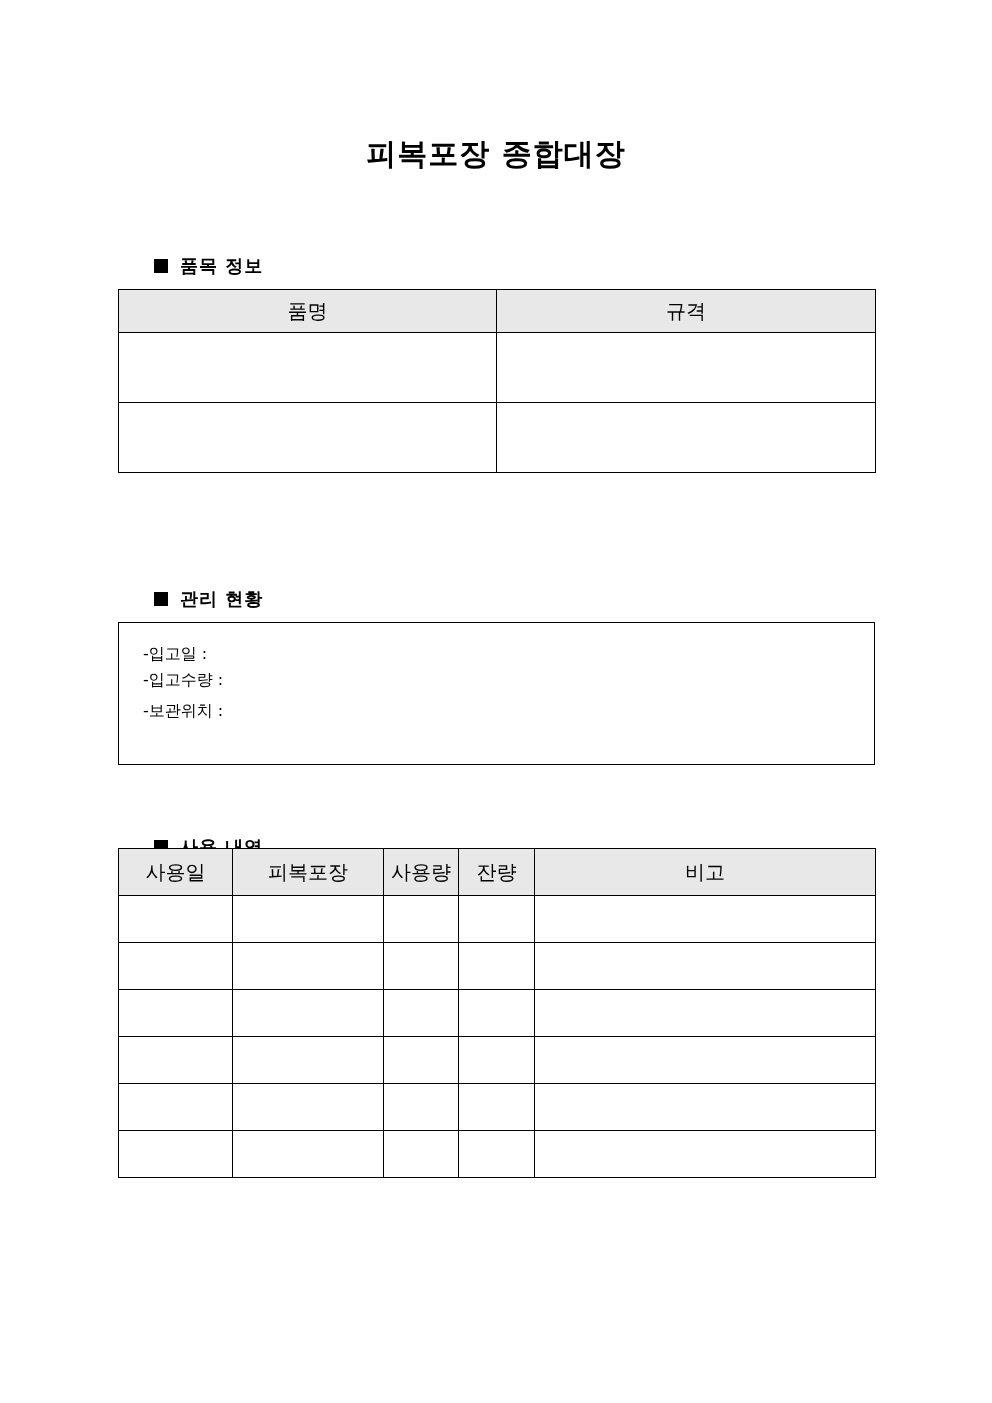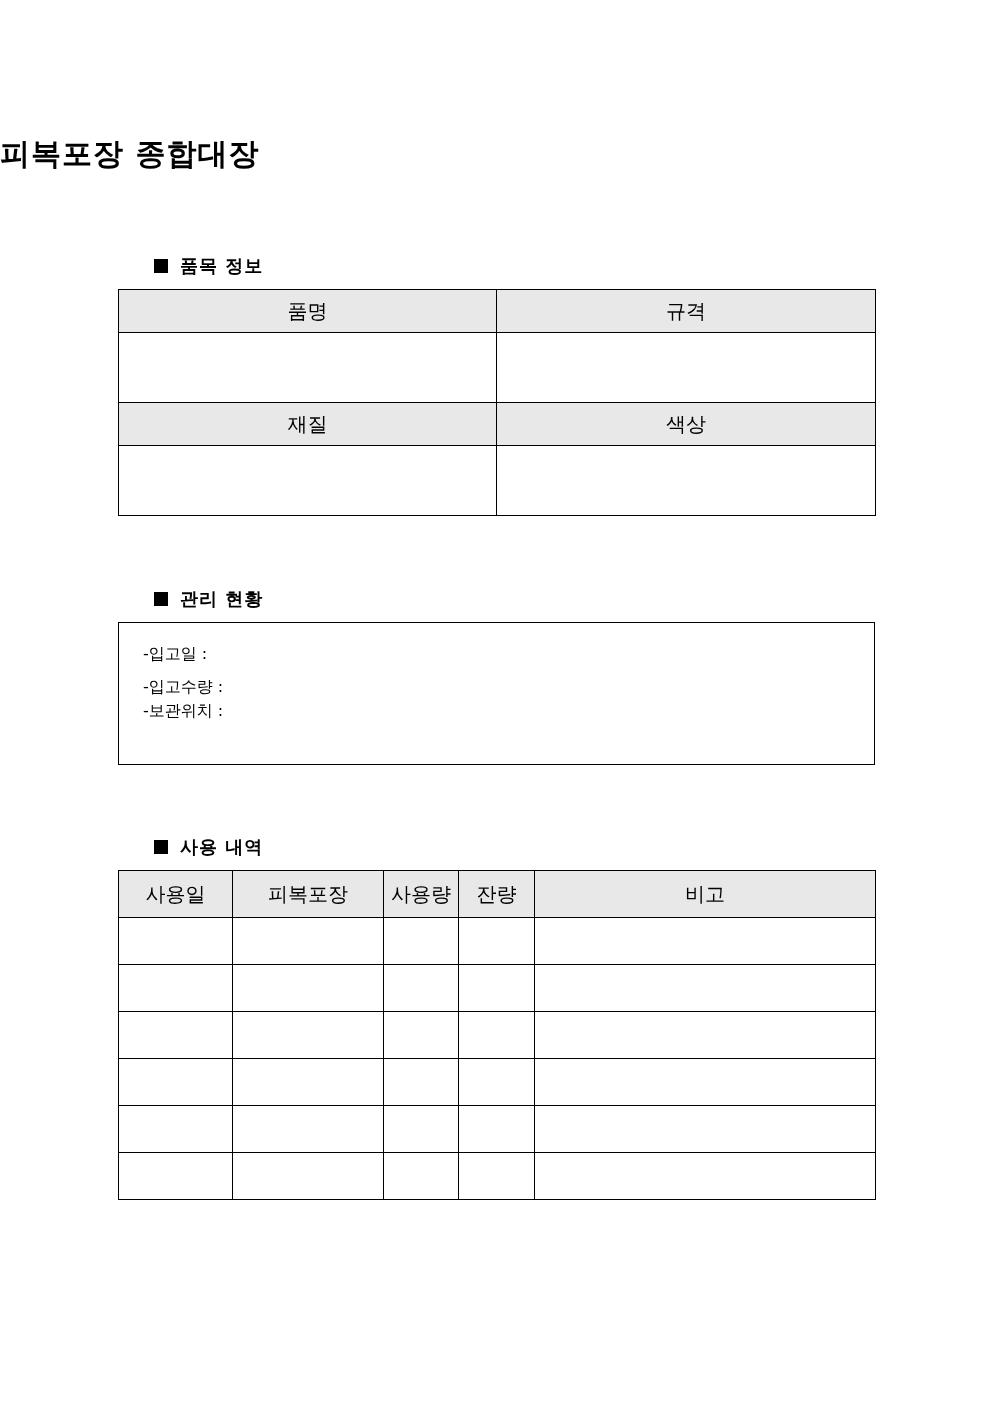--- a/index.html
+++ b/index.html
@@ -1,21 +1,21 @@
 <!DOCTYPE html>
 <html><head>
 <meta charset="utf-8">
 <style>
   html, body { margin: 0; padding: 0; background: #ffffff; }
   body {
     width: 992px; height: 1403px; position: relative; overflow: hidden;
     font-family: "DejaVu Sans", "Liberation Sans", sans-serif; color: #000;
   }
   .title {
-    position: absolute; left: 0; top: 134px; width: 992px; text-align: left;
+    position: absolute; left: 0; top: 134px; width: 992px; text-align: center;
     font-size: 30px; font-weight: bold; letter-spacing: 1px;
   }
   .section-heading {
     position: absolute; left: 118px; font-size: 18px; font-weight: bold;
     display: flex; align-items: center; letter-spacing: 1px; margin-left: 36px;
   }
   .section-heading .square {
     display: inline-block; width: 14px; height: 14px; background: #000;
     margin-right: 12px;
   }
@@ -58,47 +58,43 @@
   <tbody>
       <tr>
     <th>품명</th>
     <th>규격</th>
   </tr>
   <tr>
     <td></td>
     <td></td>
   </tr>
   <tr>
-    <th>재질</th>
-    <th>색상</th>
-  </tr>
-  <tr>
     <td></td>
     <td></td>
   </tr>
 </tbody>
   </table>
 
 <div class="section-heading" style="top:587px;align-items:center;">
   <span class="square"></span>
   <span>관리 현황</span>
 </div>
 
 <div class="status-box">
   <div class="line" style="top:21px;">-입고일 :</div>
-  <div class="line" style="top:47px;margin-top:7px;">-입고수량 :</div>
+  <div class="line" style="top:47px;">-입고수량 :</div>
   <div class="line" style="top:78px;">-보관위치 :</div>
 </div>
 
 <div class="section-heading" style="top:835px;justify-content:space-between;">
   <span class="square"></span>
   <span>사용 내역</span>
 </div>
 
-<table class="grid usage" style="top:870px;">
+<table class="grid usage" style="top:848px;">
   <colgroup>
     <col style="width:114px">
       <col style="width:151px">
       <col style="width:75px">
       <col style="width:76px">
       <col style="width:341px">
   </colgroup>
   <tbody>
       <tr>
     <th>사용일</th>

